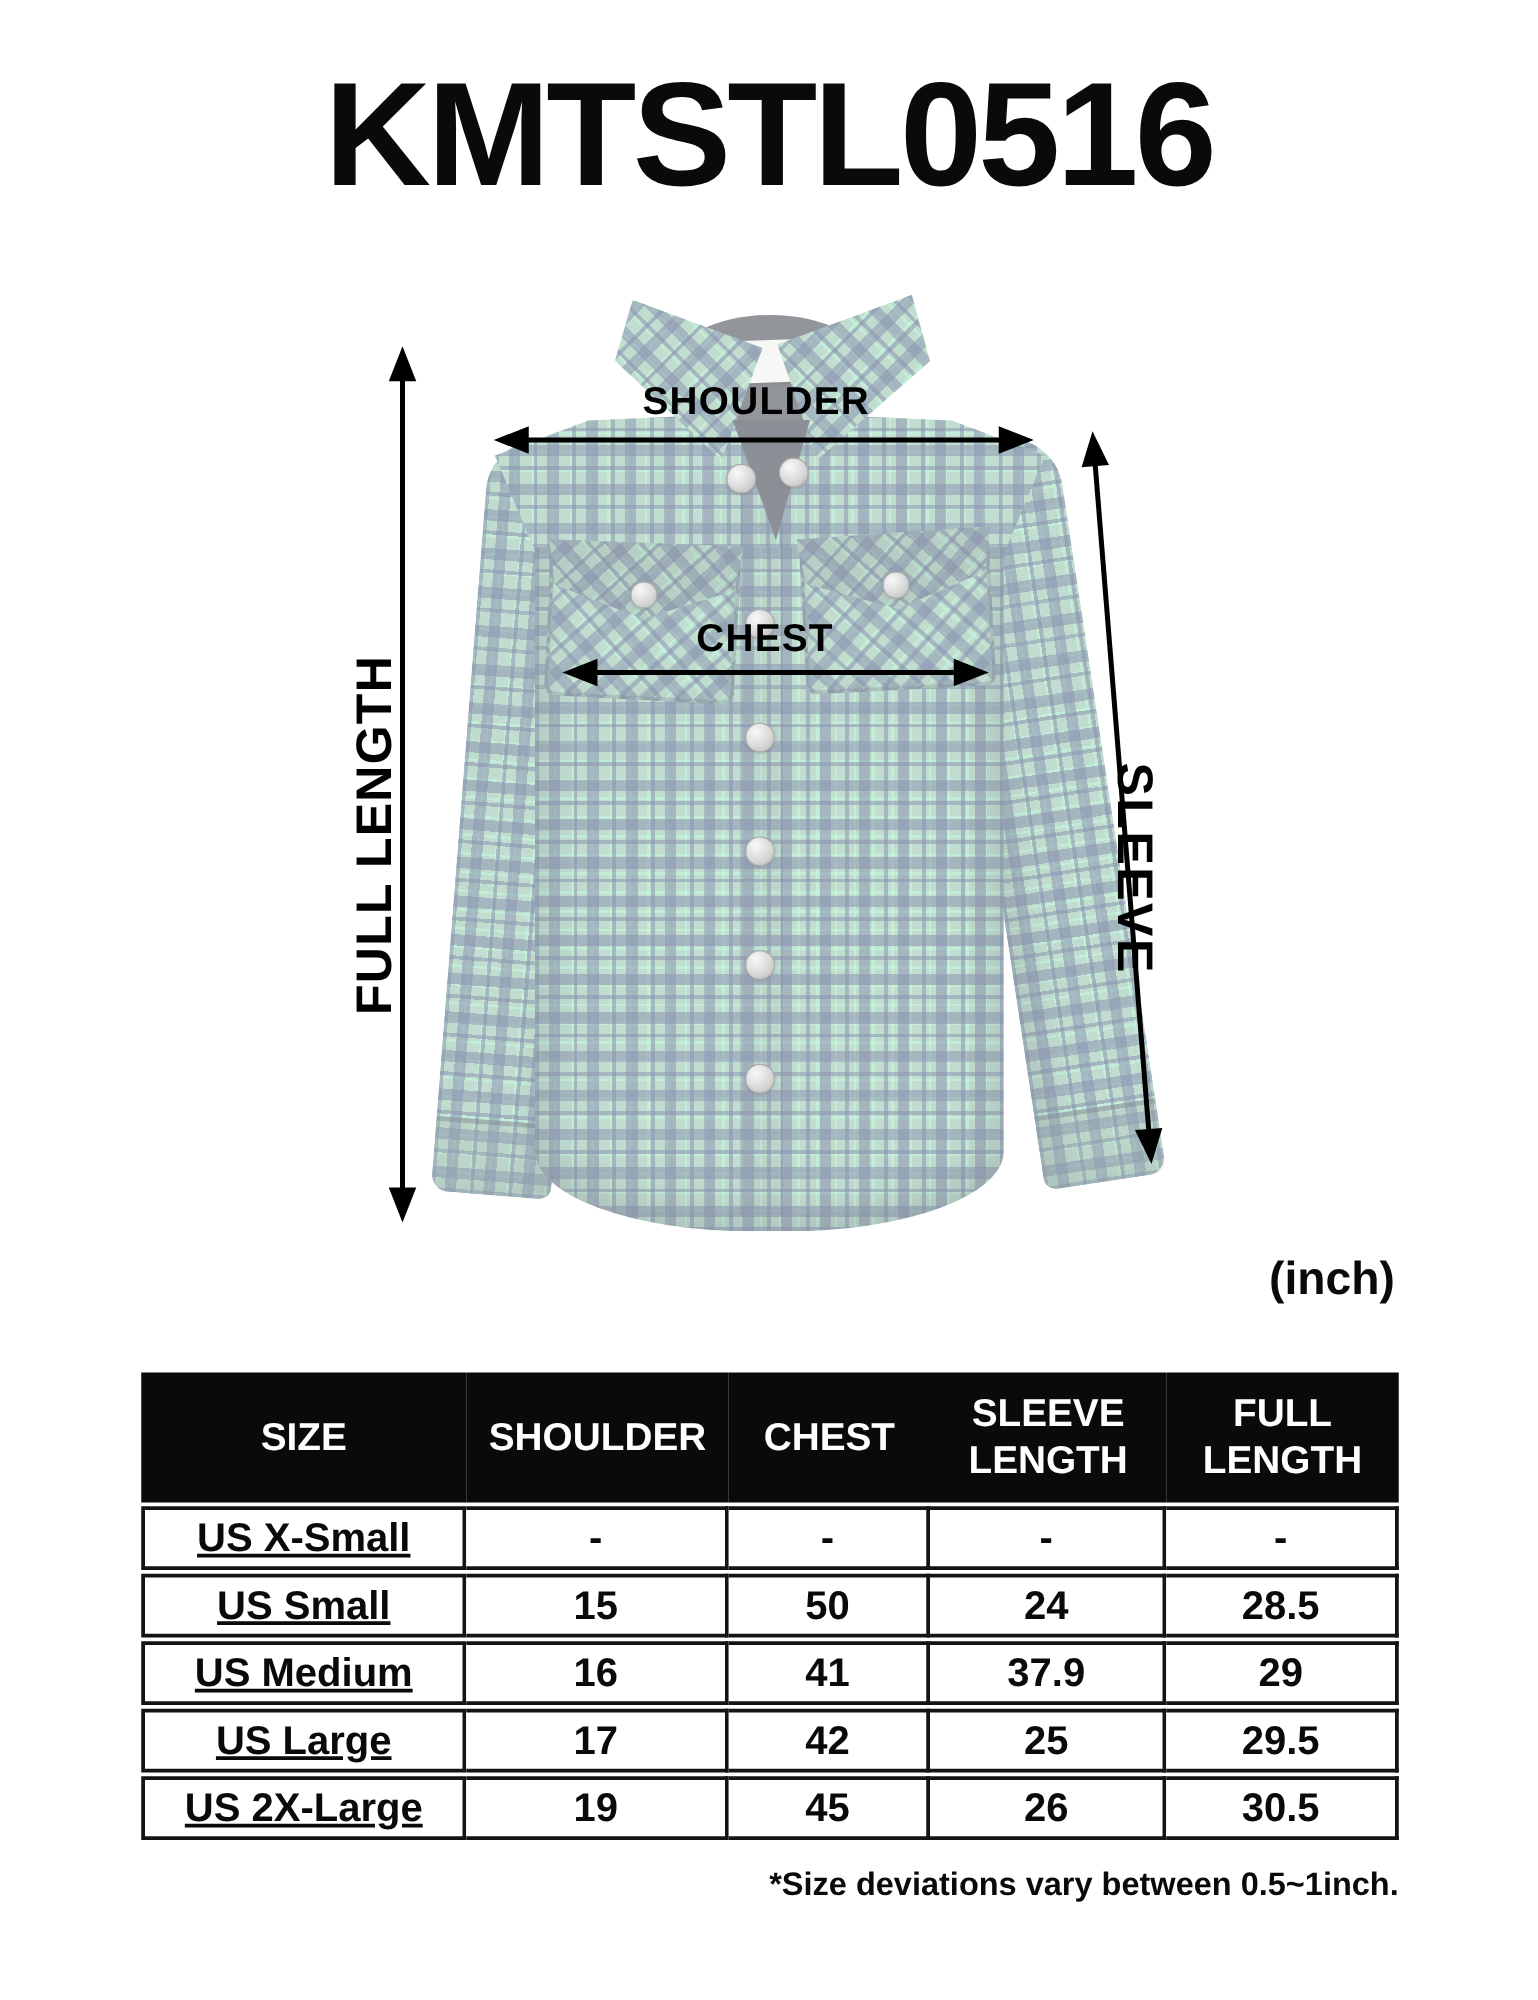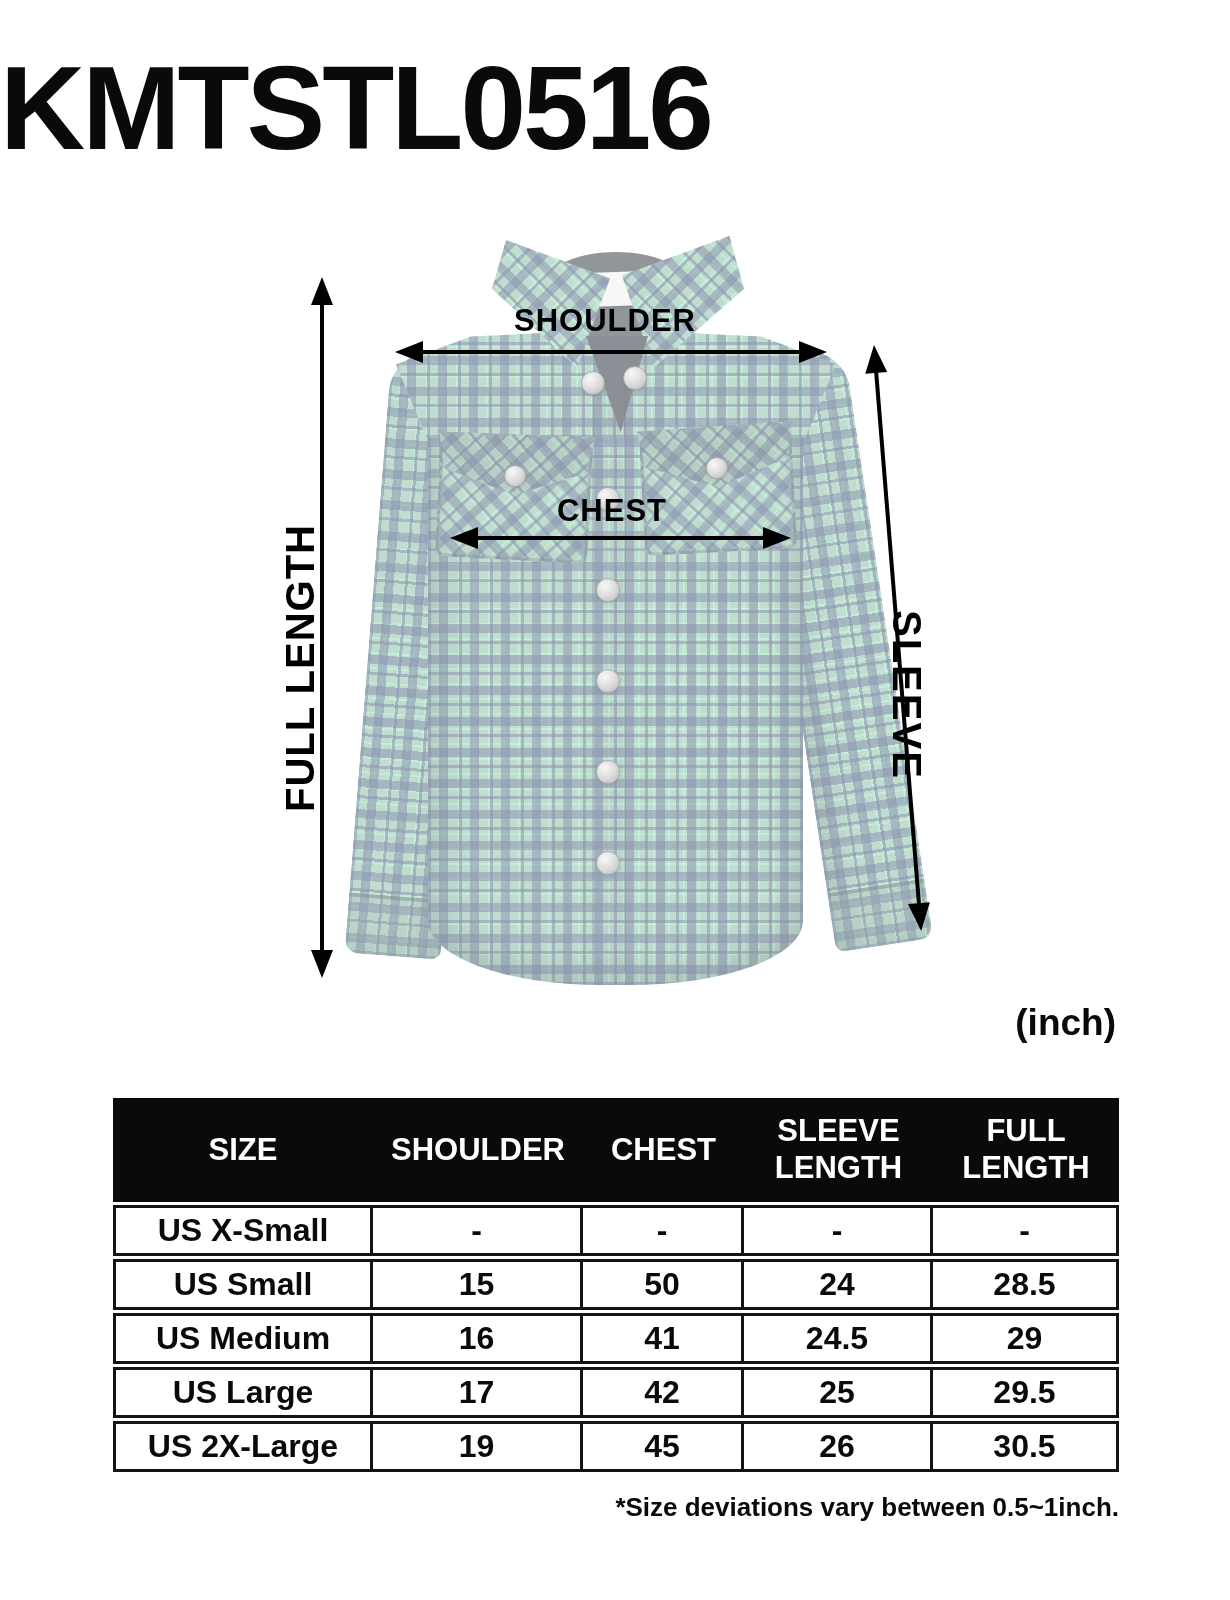--- a/index.html
+++ b/index.html
@@ -3,21 +3,21 @@
 <meta charset="utf-8">
 <style>
   html,body { margin:0; padding:0; background:#ffffff; }
   .page {
     position:relative; width:1230px; height:1600px; background:#ffffff;
     font-family:"Liberation Sans", sans-serif; overflow:hidden; color:#0a0a0a;
   }
 
   
   .title {
-    position:absolute; top:44px; left:0; width:1230px; text-align:left;
+    position:absolute; top:44px; left:0; width:1230px; text-align:center;
     font-size:118px; font-weight:700; letter-spacing:-3px; line-height:1.1; color:#0a0a0a;
   }
 
   
   .figure { position:absolute; left:0; top:0; width:1230px; height:1600px; }
   .shirt  { position:absolute; left:0; top:0; width:100%; height:100%; opacity:0.55; }
   .shirt > div { position:absolute; }
 
   .plaid {
     background-color:#8fc2a9;
@@ -115,21 +115,21 @@
   
   .units { position:absolute; left:920px; top:1002px; width:196px; text-align:right;
     font-size:37px; font-weight:700; }
 
   table.size-table { position:absolute; left:113px; top:1095px; width:1006px;
     border-collapse:separate; border-spacing:0 3px; table-layout:fixed; }
   .size-table th { background:#0a0a0a; color:#ffffff; font-size:31px; font-weight:700;
     height:104px; vertical-align:middle; text-align:center; line-height:1.18; padding:0; }
   .size-table td { border:3px solid #141414; border-left:none; background:#ffffff;
     font-size:32px; font-weight:700; text-align:center; height:45px; padding:0; color:#0a0a0a; }
-  .size-table td:first-child { border-left:3px solid #141414; }
+  .size-table td:first-child { border-left:3px solid #141414;text-decoration:underline; }
 
   .footnote { position:absolute; right:111px; top:1492px; font-size:26px; font-weight:700; text-align:right; }
 </style>
 </head>
 <body>
 
 <div class="page">
 
   <div class="title">KMTSTL0516</div>
 
@@ -231,21 +231,21 @@
         <td>US Small</td>
         <td>15</td>
         <td>50</td>
         <td>24</td>
         <td>28.5</td>
       </tr>
       <tr>
         <td>US Medium</td>
         <td>16</td>
         <td>41</td>
-        <td>24.5</td>
+        <td>37.9</td>
         <td>29</td>
       </tr>
       <tr>
         <td>US Large</td>
         <td>17</td>
         <td>42</td>
         <td>25</td>
         <td>29.5</td>
       </tr>
       <tr>

